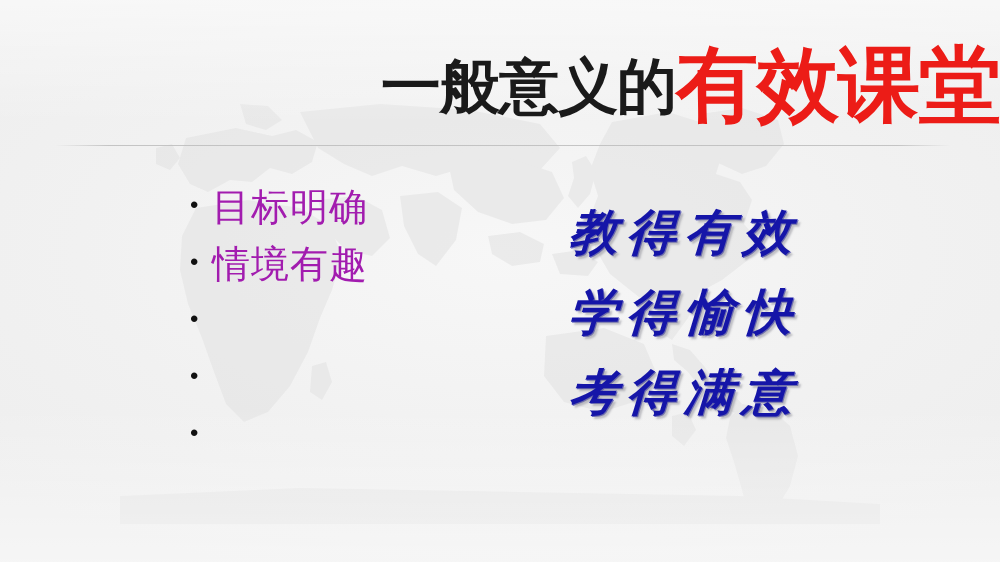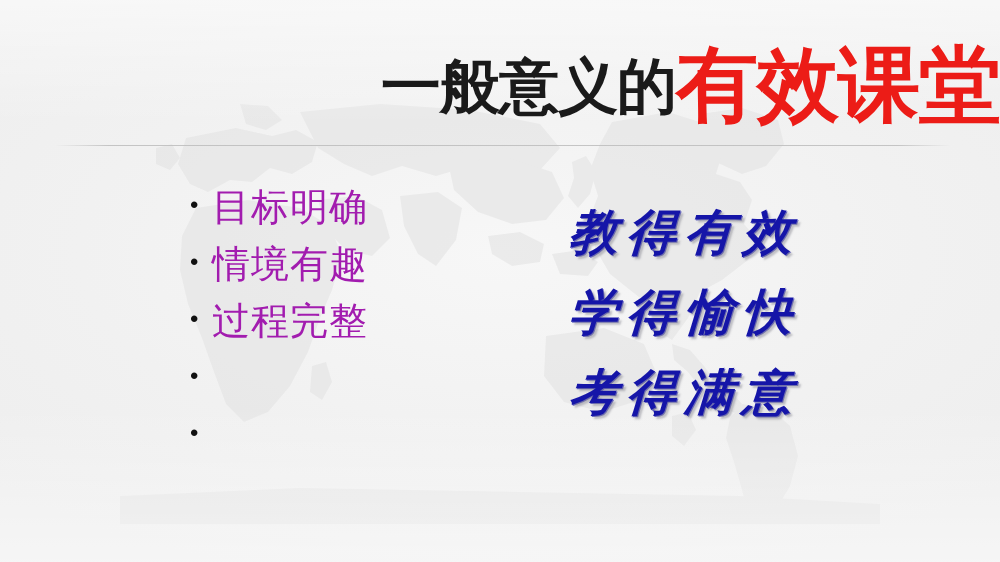--- a/index.html
+++ b/index.html
@@ -221,21 +221,20 @@
     <div class="bullet-item">
       <span class="bullet-dot">•</span>
       <span class="bullet-text">目标明确</span>
     </div>
     <div class="bullet-item">
       <span class="bullet-dot">•</span>
       <span class="bullet-text">情境有趣</span>
     </div>
     <div class="bullet-item">
       <span class="bullet-dot">•</span>
-      <span class="bullet-text">过程完整</span>
     </div>
     <div class="bullet-item">
       <span class="bullet-dot">•</span>
     </div>
     <div class="bullet-item">
       <span class="bullet-dot">•</span>
     </div>
   </div>
 
   <div class="calligraphy">

